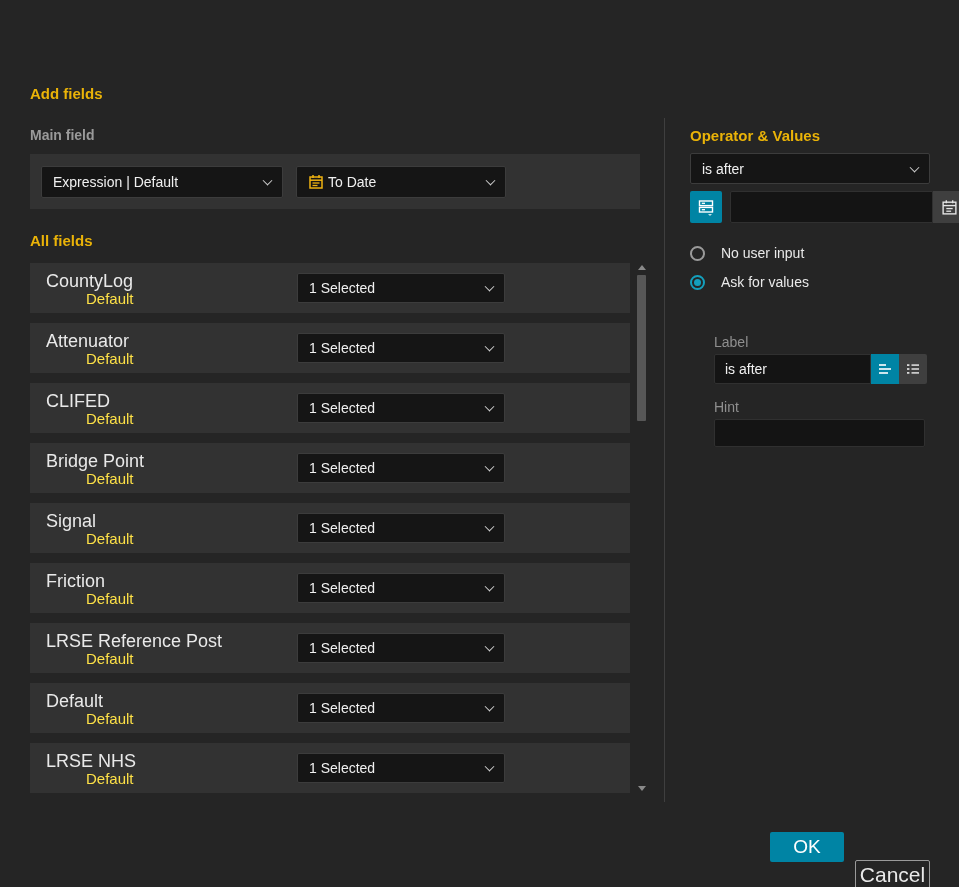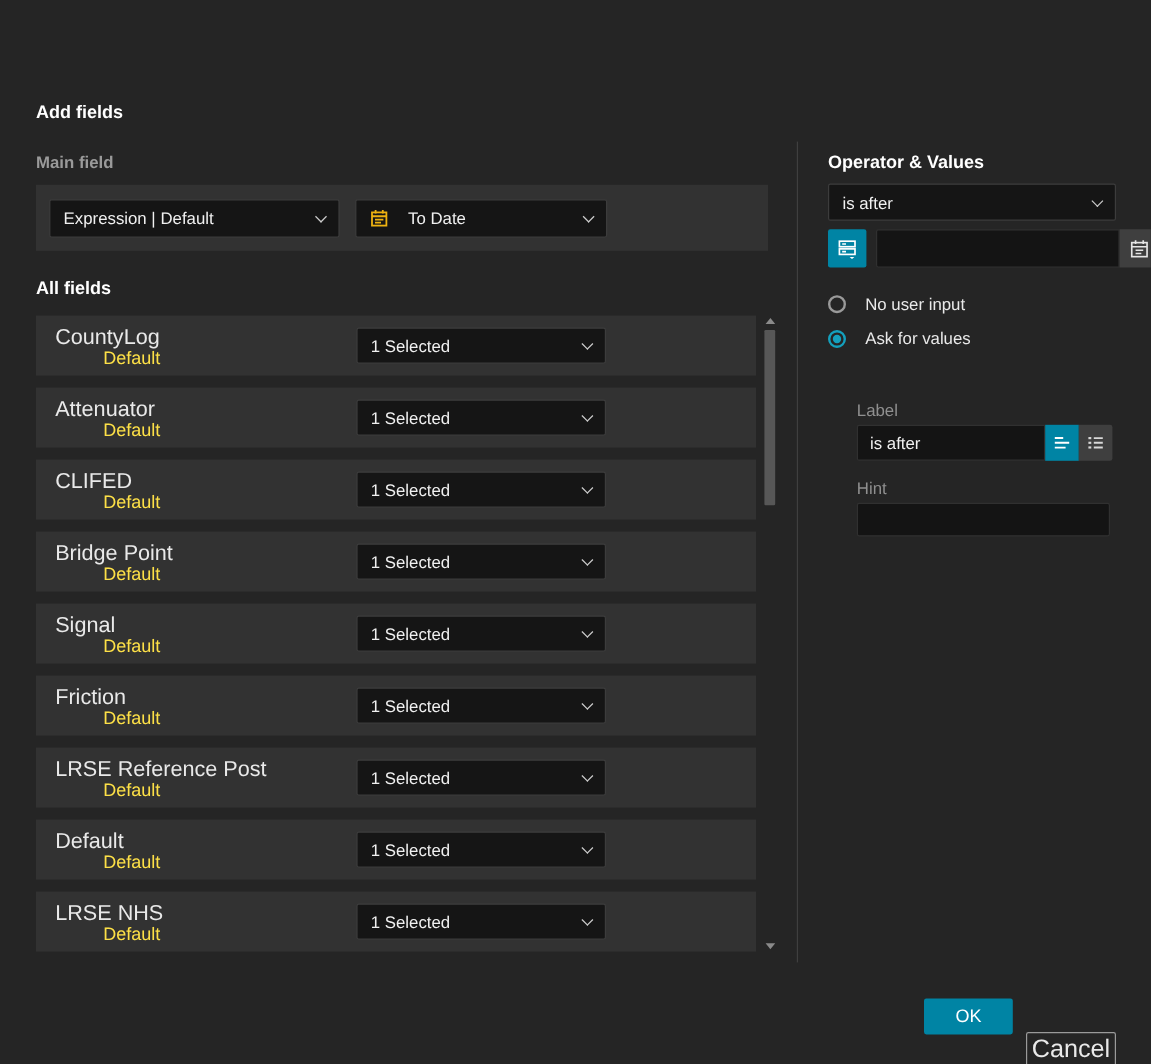--- a/index.html
+++ b/index.html
@@ -23,21 +23,21 @@
   }
   .titlebar .title { font-size: 17px; font-weight: 700; color: #e9e9e9; letter-spacing: .2px; }
   .close-btn {
     position: absolute; right: 14px; top: 14px;
     width: 24px; height: 24px;
     display: flex; align-items: center; justify-content: center;
     color: #9c9c9c; font-size: 17px; cursor: pointer;
   }
 
   
-  .section-heading { font-size: 15px; font-weight: 700; color: #ffffff; }
+  .section-heading { font-size: 15px; font-weight: 700; color: #eab308; }
   .sub-label { font-size: 14px; font-weight: 700; color: #9a9a9a; }
 
   .select {
     background: #151515;
     border: 1px solid #3c3c3c;
     border-radius: 2px;
     display: flex; align-items: center;
     padding: 0 26px 0 11px;
     font-size: 14px; color: #f0f0f0;
     position: relative; cursor: pointer;
@@ -62,21 +62,21 @@
   .h-add-fields  { position: absolute; left: 30px; top: 85px; }
   .h-main-field  { position: absolute; left: 30px; top: 127px; }
   .main-field-box {
     position: absolute; left: 30px; top: 154px;
     width: 610px; height: 55px;
     background: #323232;
     display: flex; align-items: center;
     padding: 0 11px; gap: 13px;
   }
   .main-field-box .field-select { width: 242px; height: 32px; }
-  .main-field-box .type-select  { width: 210px; height: 32px; gap: 16px; }
+  .main-field-box .type-select  { width: 210px; height: 32px; gap: 4px; }
   .h-all-fields { position: absolute; left: 30px; top: 232px; }
 
   .fields-list { position: absolute; left: 30px; top: 263px; width: 600px; }
   .field-row {
     position: relative;
     width: 600px; height: 50px;
     background: #323232;
     margin-bottom: 10px;
   }
   .field-row .fname { position: absolute; left: 16px; top: 8px;  font-size: 18px; color: #e9e9e9; }
@@ -151,21 +151,21 @@
 
   .hint-caption { position: absolute; left: 714px; top: 399px; font-size: 14px; color: #8f8f8f; }
   .hint-input  { position: absolute; left: 714px; top: 419px; width: 211px; height: 28px; }
 
   
   .ok-btn {
     position: absolute; left: 770px; top: 832px;
     width: 74px; height: 30px;
     background: #0084a4; color: #fff;
     border: none; border-radius: 2px;
-    font-size: 15px; font-family: inherit; cursor: pointer;
+    font-size: 19px; font-family: inherit; cursor: pointer;
   }
   .cancel-btn {
     position: absolute; left: 855px; top: 832px;
     width: 75px; height: 30px;
     background: transparent; color: #e9e9e9;
     border: 1px solid #9a9a9a; border-radius: 2px;
     font-size: 21px; font-family: Liberation Sans, sans-serif; cursor: pointer; margin-top: 28px;
   }
   svg { display: block; }
 </style>

